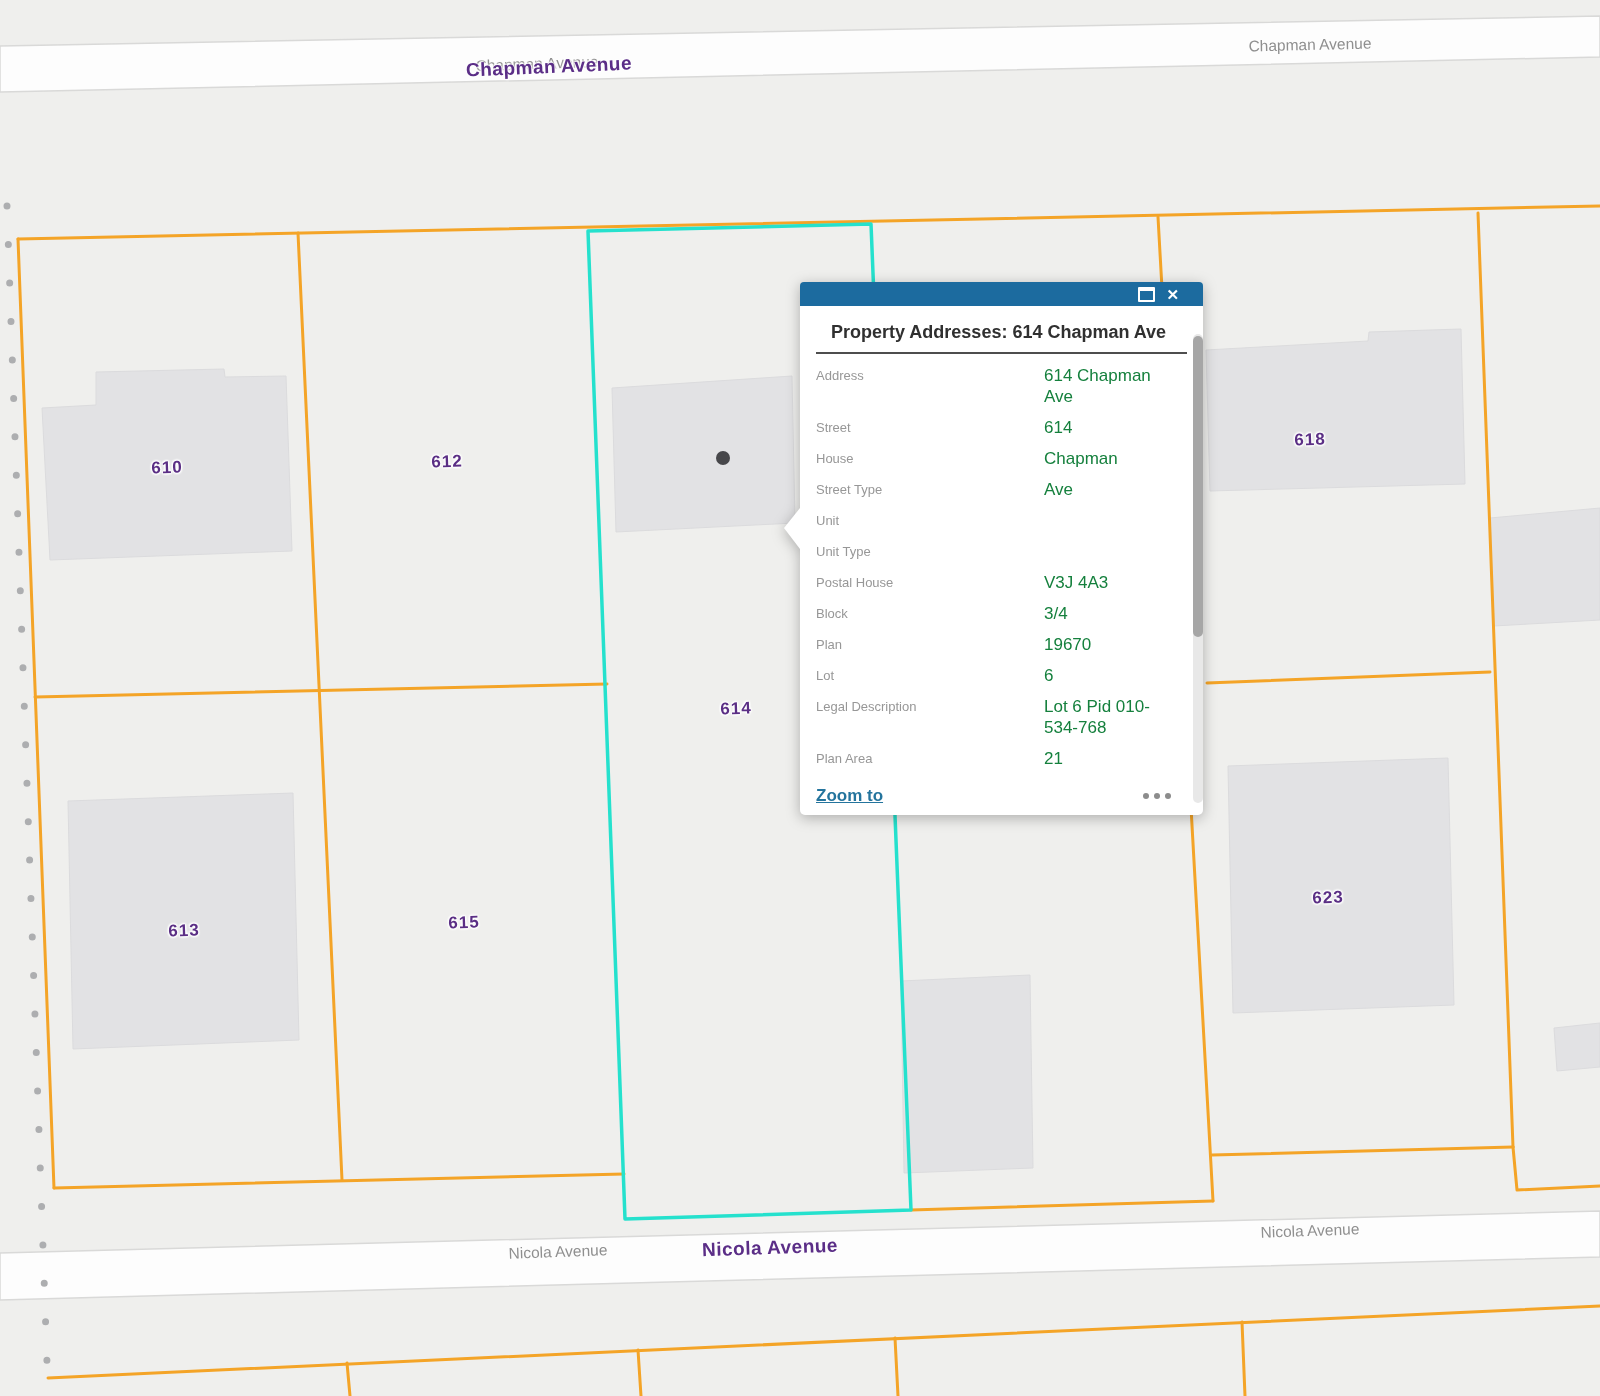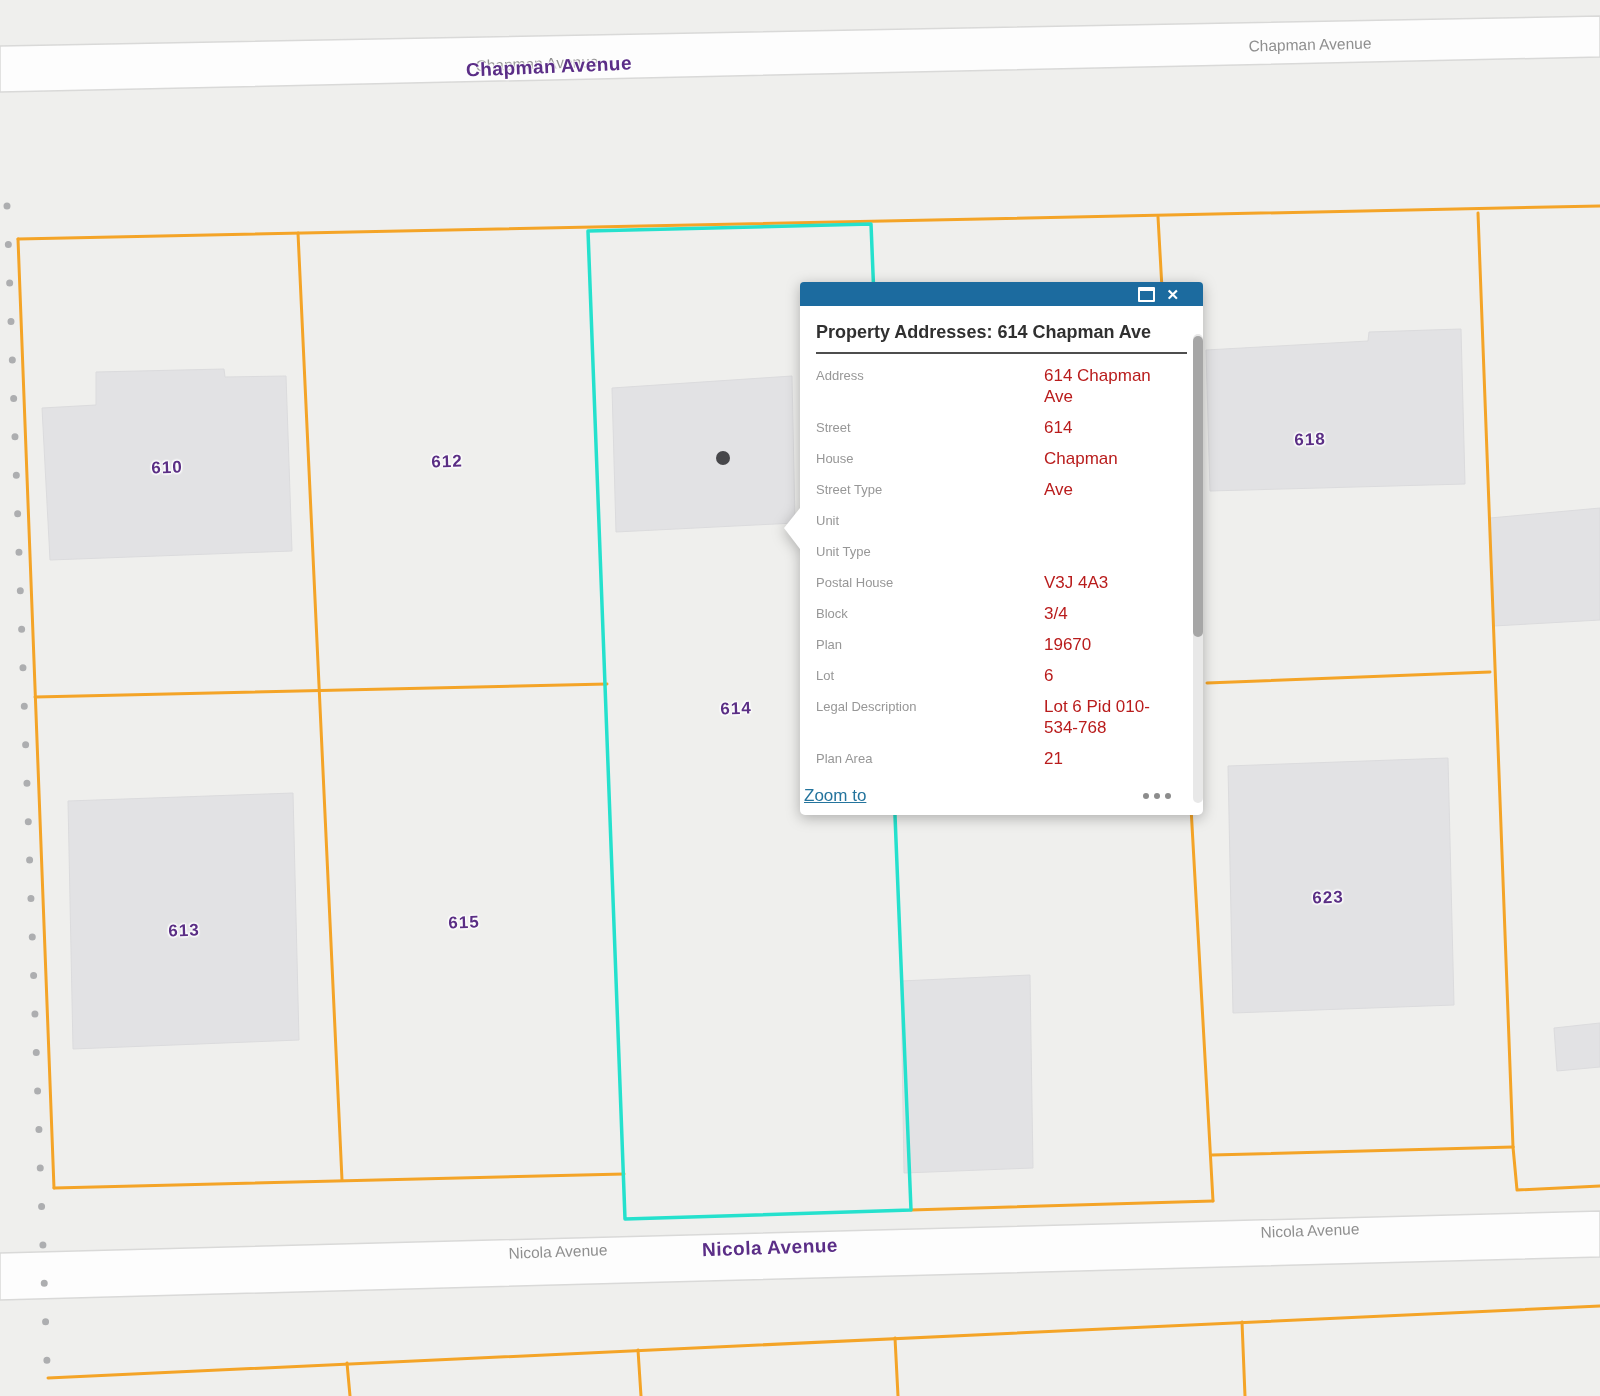--- a/index.html
+++ b/index.html
@@ -37,30 +37,30 @@
   .close-icon{color:#fff;font-size:15px;font-weight:bold;line-height:15px;cursor:pointer;}
   .popup-body{
     position:absolute;left:0;top:24px;right:0;bottom:0;background:#fff;
     border-radius:0 0 5px 5px;
   }
   .popup-tail{
     position:absolute;left:-16px;top:226px;width:0;height:0;
     border-top:20px solid transparent;border-bottom:21px solid transparent;border-right:16px solid #fff;
   }
   .popup-title{
-    margin:16px 16px 9px 16px;font-size:18px;font-weight:bold;color:#303030;line-height:21px;
+    margin:16px 16px 9px 31px;font-size:18px;font-weight:bold;color:#303030;line-height:21px;
   }
   .popup-hr{height:0;border:none;border-top:2px solid #4e4e4e;margin:0 16px;}
   .fields{margin:11px 16px 0 16px;}
   .frow{display:grid;grid-template-columns:228px 132px;margin-bottom:10px;min-height:21px;}
   .fl{color:#979797;font-size:13px;line-height:21px;}
-  .fv{color:#b91c1c;font-size:17px;line-height:21px;}
+  .fv{color:#15803d;font-size:17px;line-height:21px;}
   .zoom-to{
-    position:absolute;left:4px;bottom:9px;font-size:17px;color:#24749d;
-    text-decoration:underline;cursor:pointer;
+    position:absolute;left:16px;bottom:9px;font-size:17px;color:#24749d;
+    text-decoration:underline;cursor:pointer;font-weight:bold;
   }
   .ellipsis{position:absolute;right:32px;bottom:16px;display:flex;gap:5px;cursor:pointer;}
   .ellipsis i{width:6px;height:6px;border-radius:50%;background:#8c8c8c;}
   .pscroll{
     position:absolute;right:0;top:28px;width:10px;height:469px;background:#e8e8e8;border-radius:5px;
   }
   .pscroll-thumb{position:absolute;left:0;top:2px;width:10px;height:301px;background:#a6a6a6;border-radius:5px;cursor:pointer;}
 </style>
 </head>
 <body>

